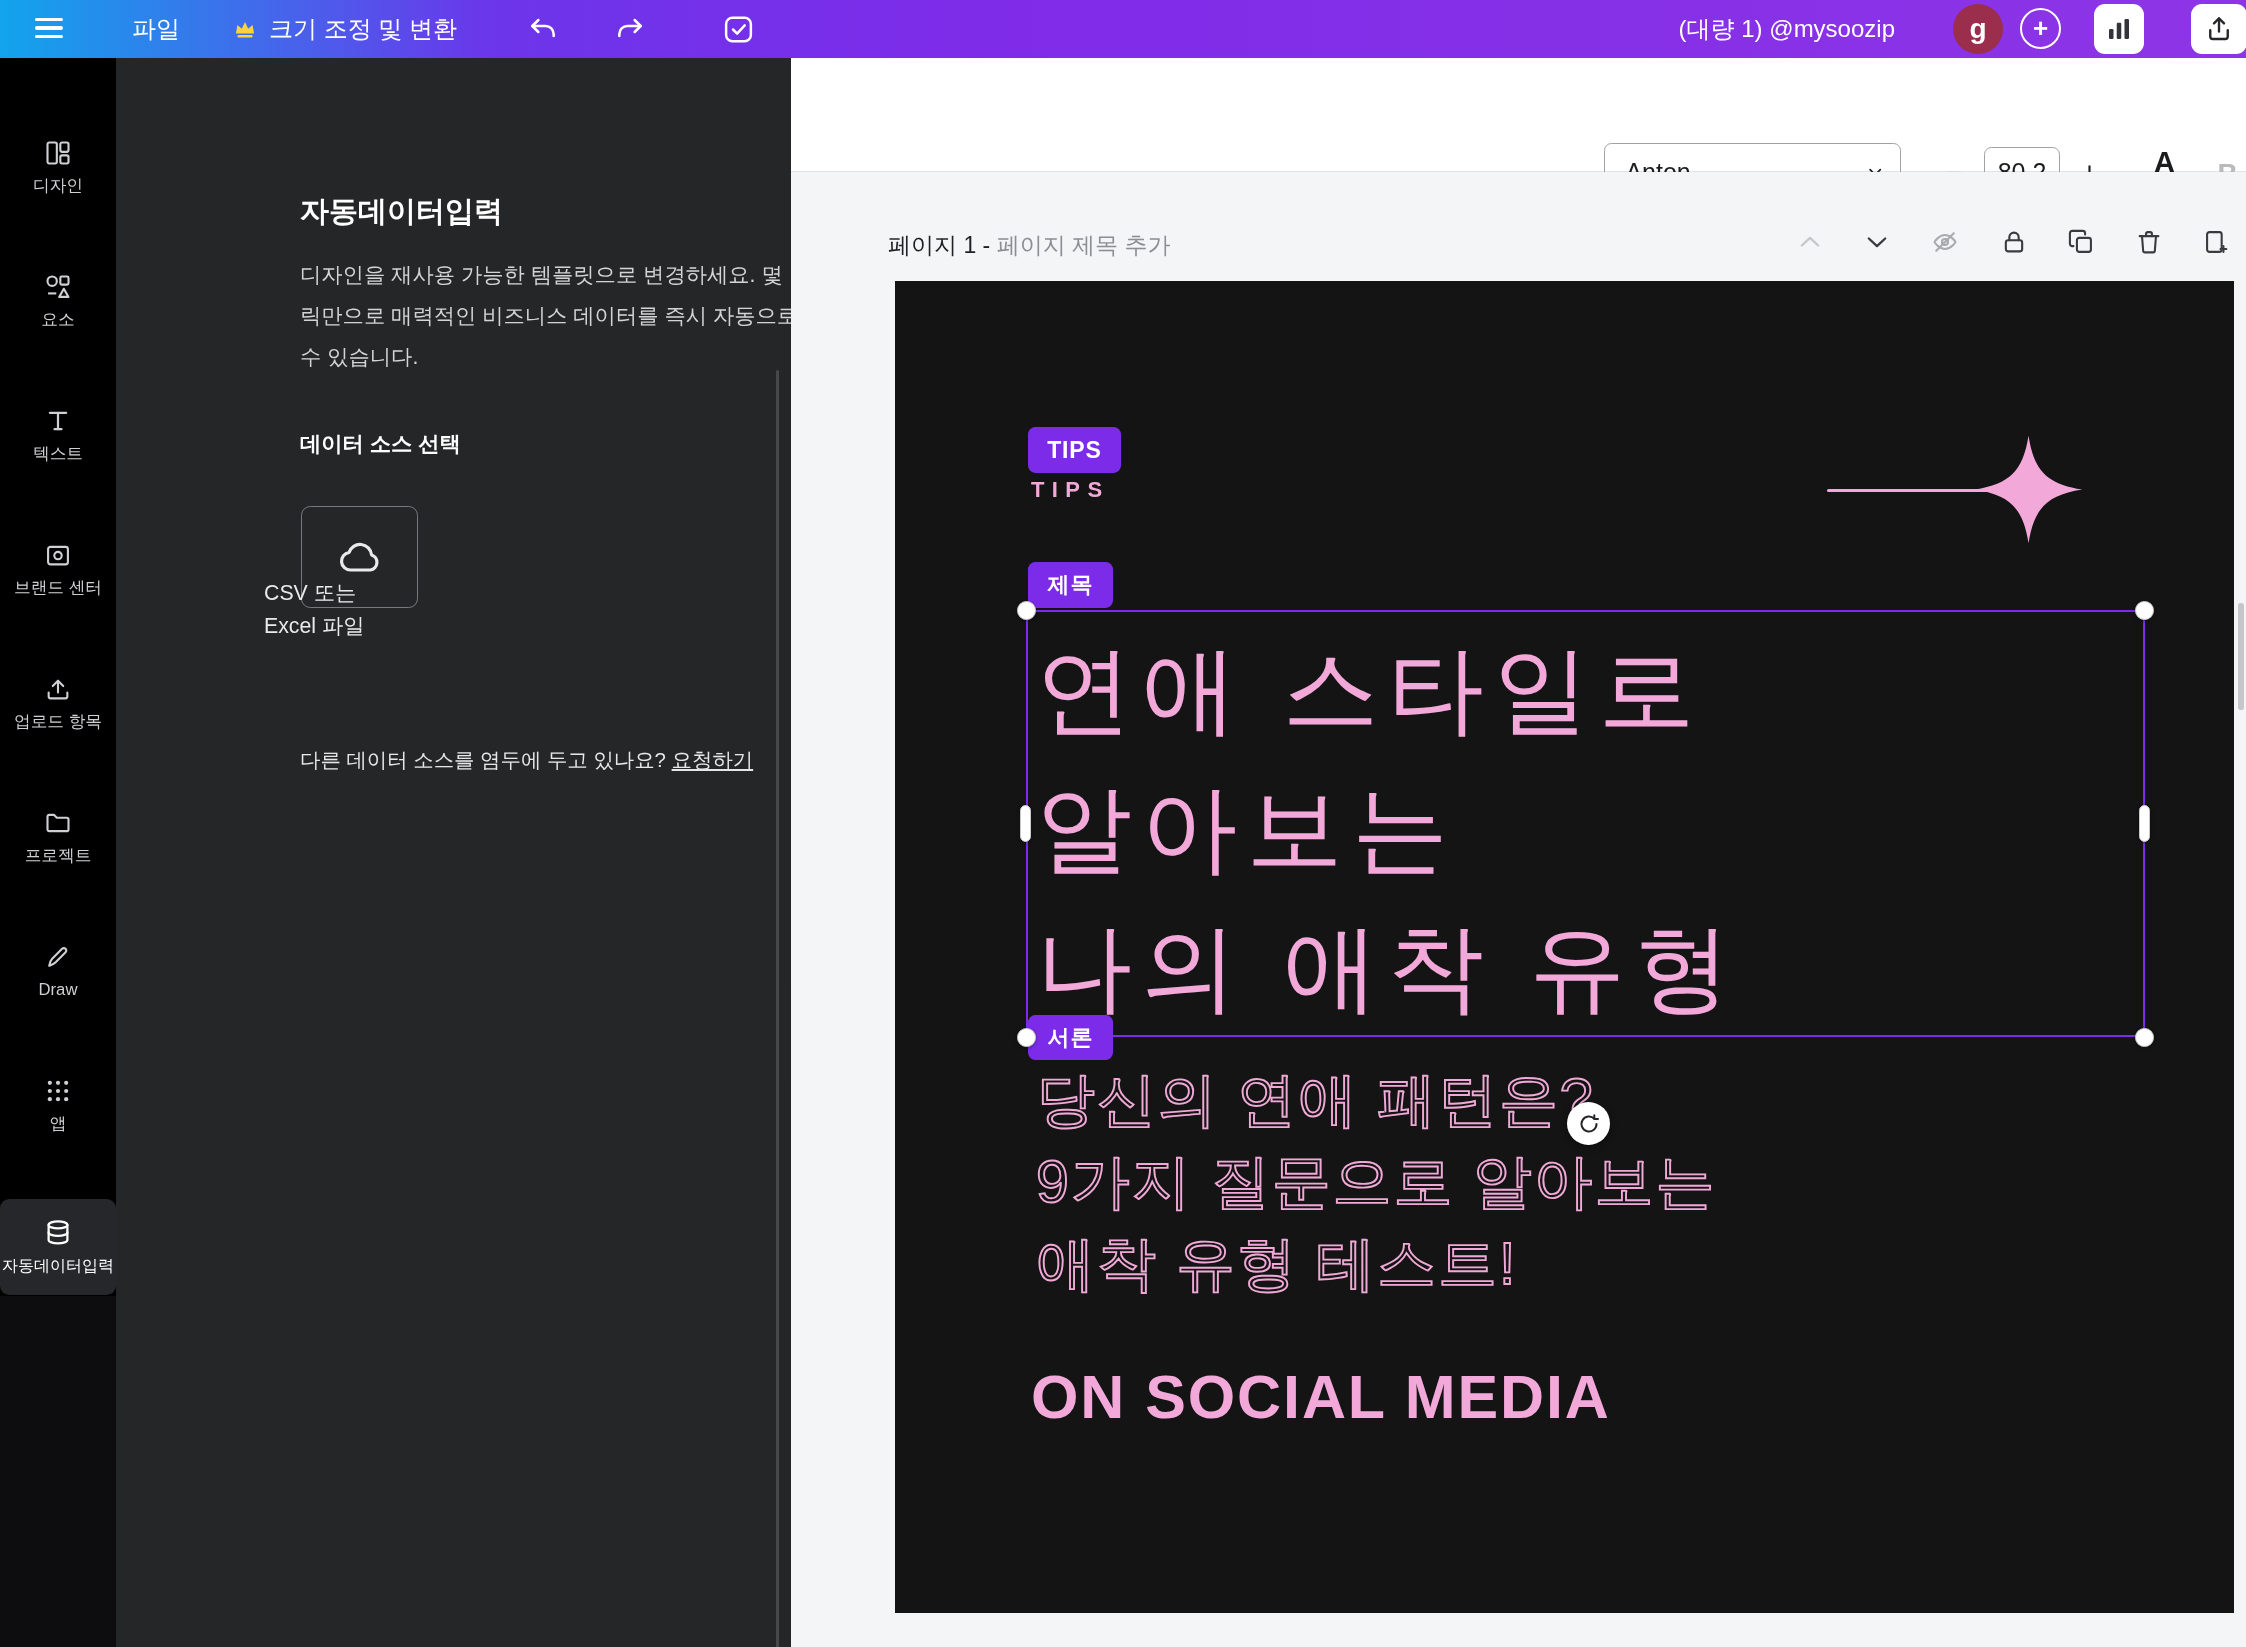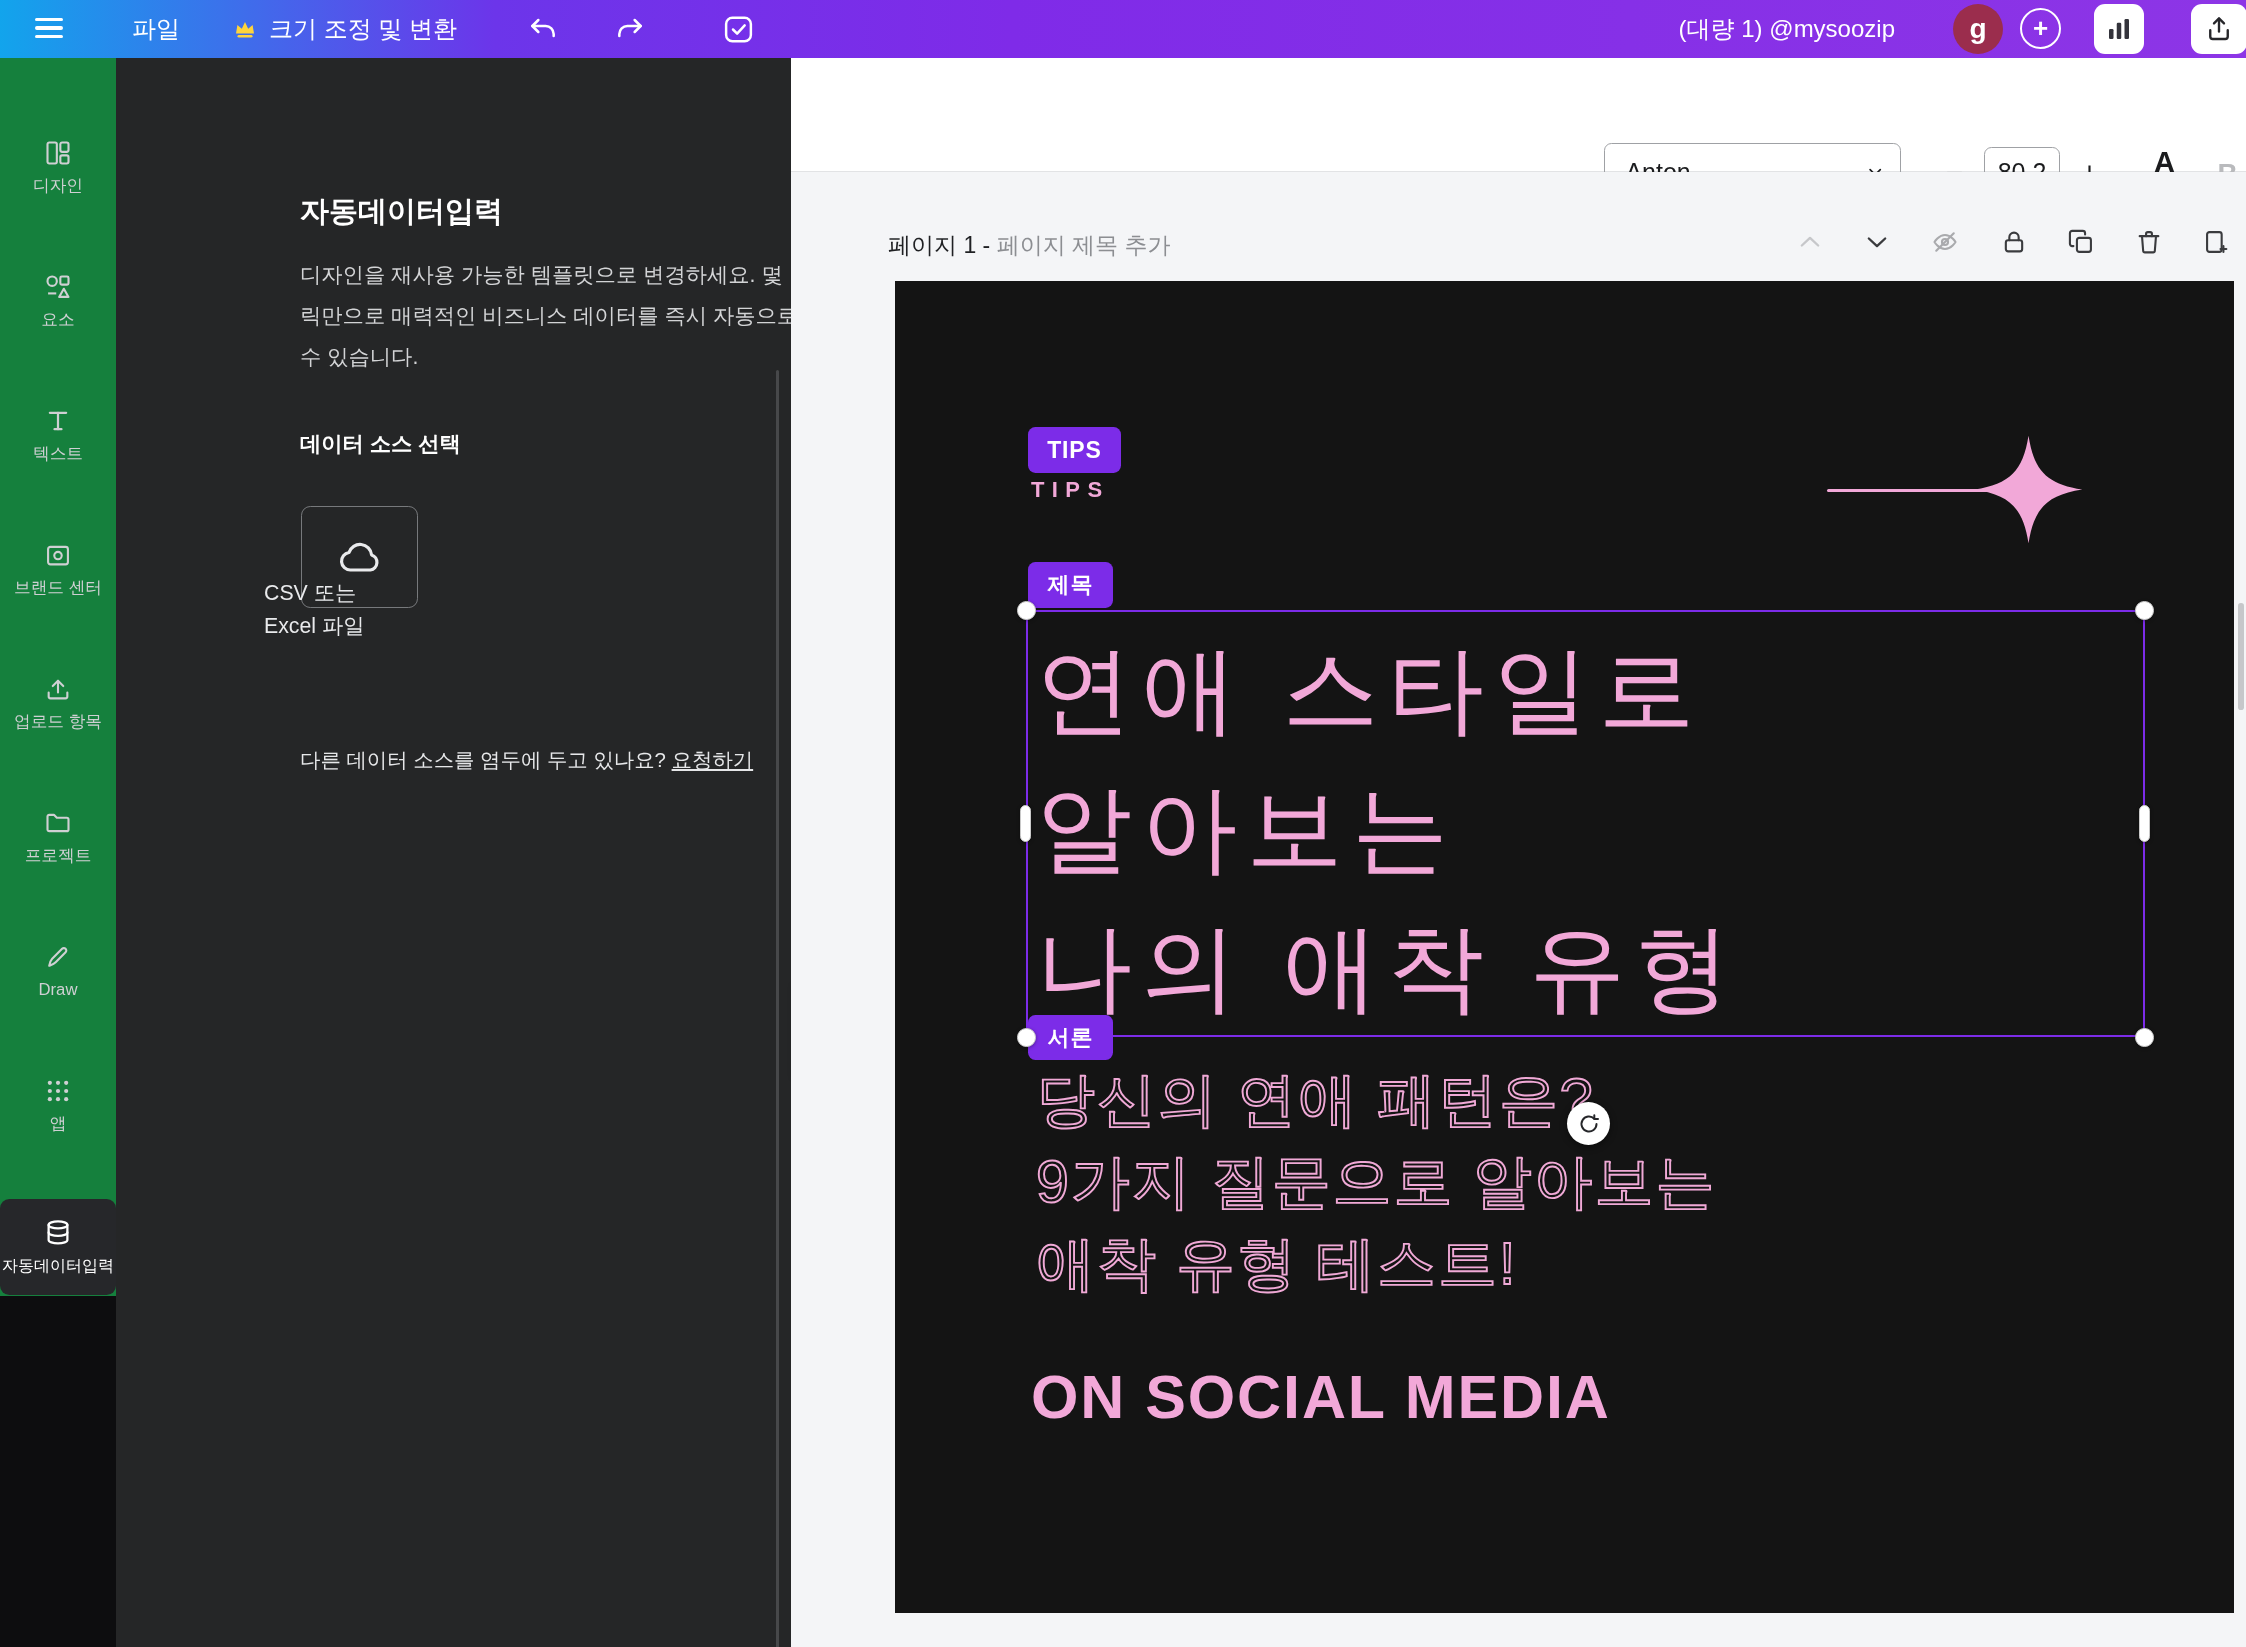--- a/index.html
+++ b/index.html
@@ -19,21 +19,21 @@
     background: linear-gradient(90deg,#12a4ec 0%,#6c35ea 22%,#7f2be8 45%,#8d35e6 100%);
     color: #fff;
   }
   .tb-label { font-size: 24px; line-height: 58px; font-weight: 500; color:#fff; }
   .hamburger span { display:block; width:28px; height:3.2px; background:#fff; border-radius:1.9px; margin-bottom:5.6px; }
   .white-btn { background:#fff; border-radius:11px; width:50px; height:50px; }
   .avatar { width:50px; height:50px; border-radius:50%; background:#9b2d4d; color:#fff; font-size:28px; font-weight:700; }
   .plus-circle { width:41px; height:41px; border-radius:50%; border:2.3px solid #fff; color:#fff; font-size:26px; font-weight:600; }
 
   
-  .sidebar { left:0; top:58px; width:116px; height:1380px; background:#15803d; }
+  .sidebar { left:0; top:58px; width:116px; height:1380px; background:#000000; }
   .sb-item { width:116px; height:134px; display:flex; flex-direction:column; align-items:center; justify-content:center; gap:9.3px; color:#cfd0d3; cursor:pointer; }
   .sb-label { font-size:16.7px; text-align:center; line-height:19.5px; }
   .sb-active { left:0; top:1199px; width:116px; height:96px; display:flex; flex-direction:column; align-items:center; justify-content:center; gap:8.3px; color:#ffffff; background:#26272a; border-radius:9.3px; }
   .sb-active .sb-label { font-size:16px; }
   .sb-bottom { left:0; top:1296px; width:116px; height:352px; background:#0d0d0f; }
 
   
   .panel { left:116px; top:58px; width:675px; height:1590px; background:#252627; color:#fff; }
   .panel-title { left:184px; top:134px; font-size:29px; font-weight:700; color:#fff; }
   .panel-desc { left:184px; top:197px; width:570px; font-size:21.3px; line-height:41px; color:#d3d4d6; }

